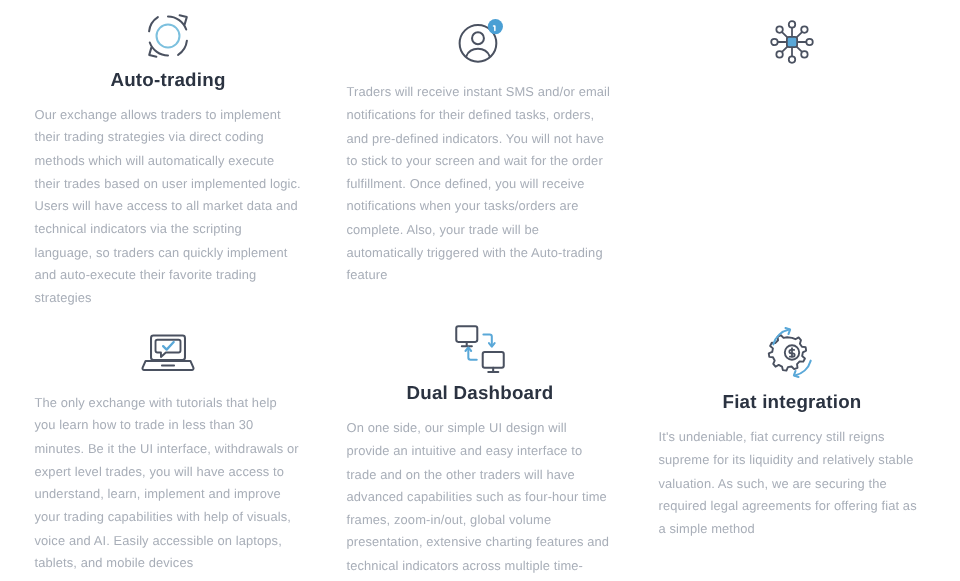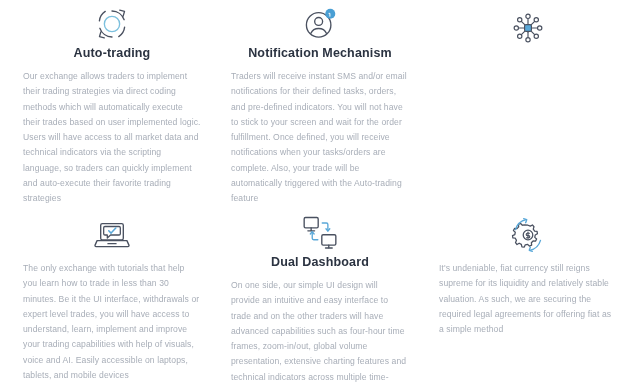--- a/index.html
+++ b/index.html
@@ -91,21 +91,20 @@
   <div class="feature-card row-one">
     <div class="card-icon">
       <svg class="ico" width="36" height="36" viewBox="0 0 40 40" fill="none">
         <circle cx="18.5" cy="21" r="13.6" stroke="#4a5160" stroke-width="1.5"></circle>
         <circle cx="18.5" cy="17.2" r="4.4" stroke="#4a5160" stroke-width="1.5"></circle>
         <path d="M9.9 30.4 a9.2 8.4 0 0 1 17.2 0" stroke="#4a5160" stroke-width="1.5" stroke-linecap="round"></path>
         <circle cx="31.4" cy="8.6" r="5.6" fill="#4a9fd4"></circle>
         <path d="M30.0 8.2 h1.0 v3.2" stroke="#ffffff" stroke-width="1.1" stroke-linecap="round" stroke-linejoin="round"></path>
       </svg>
     </div>
-    <div class="card-title">Notification Mechanism</div>
     <div class="card-body">Traders will receive instant SMS and/or email notifications for their defined tasks, orders, and pre-defined indicators. You will not have to stick to your screen and wait for the order fulfillment. Once defined, you will receive notifications when your tasks/orders are complete. Also, your trade will be automatically triggered with the Auto-trading feature</div>
   </div>
 
   <div class="feature-card row-one">
     <div class="card-icon">
       <svg class="ico" width="36" height="36" viewBox="0 0 40 40" fill="none">
         <g stroke="#4a5160" stroke-width="1.3" stroke-linecap="round">
           <path d="M20 15.2 V9.4"></path>
           <path d="M20 24.8 V30.6"></path>
           <path d="M15.2 20 H9.4"></path>
@@ -170,16 +169,17 @@
           <circle cx="21" cy="21" r="5.3"></circle>
         </g>
         <path d="M21 17.8 v6.4" stroke="#4a5160" stroke-width="1.3" stroke-linecap="round"></path>
         <path d="M22.6 19.1 h-2.3 a1.25 1.25 0 0 0 0 2.5 h1.4 a1.25 1.25 0 0 1 0 2.5 h-2.3" stroke="#4a5160" stroke-width="1.3" stroke-linecap="round" stroke-linejoin="round"></path>
         <path d="M7.2 15.0 A15.6 15.6 0 0 1 19.0 4.0" stroke="#5aa8d8" stroke-width="1.5" stroke-linecap="round"></path>
         <path d="M16.2 3.0 L19.6 4.1 L18.4 7.4" stroke="#5aa8d8" stroke-width="1.5" stroke-linecap="round" stroke-linejoin="round"></path>
         <path d="M34.8 27.0 A15.6 15.6 0 0 1 23.0 38.0" stroke="#5aa8d8" stroke-width="1.5" stroke-linecap="round"></path>
         <path d="M25.8 39.0 L22.4 37.9 L23.6 34.6" stroke="#5aa8d8" stroke-width="1.5" stroke-linecap="round" stroke-linejoin="round"></path>
       </svg>
     </div>
+    <div class="card-title">Fiat integration</div>
     <div class="card-body">It's undeniable, fiat currency still reigns supreme for its liquidity and relatively stable valuation. As such, we are securing the required legal agreements for offering fiat as a simple method</div>
   </div>
 
 </div>
 
 </body></html>

